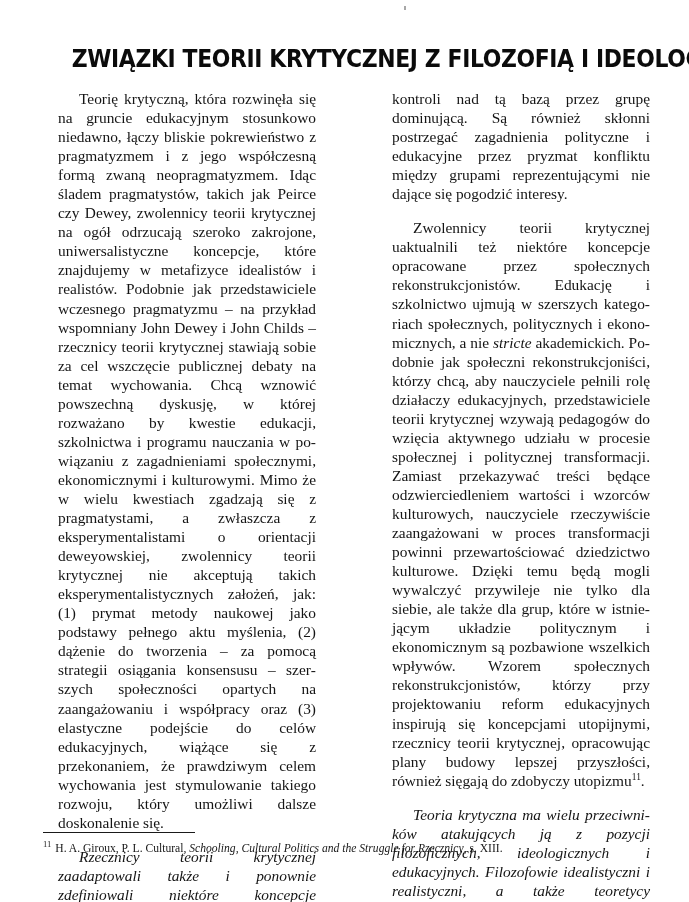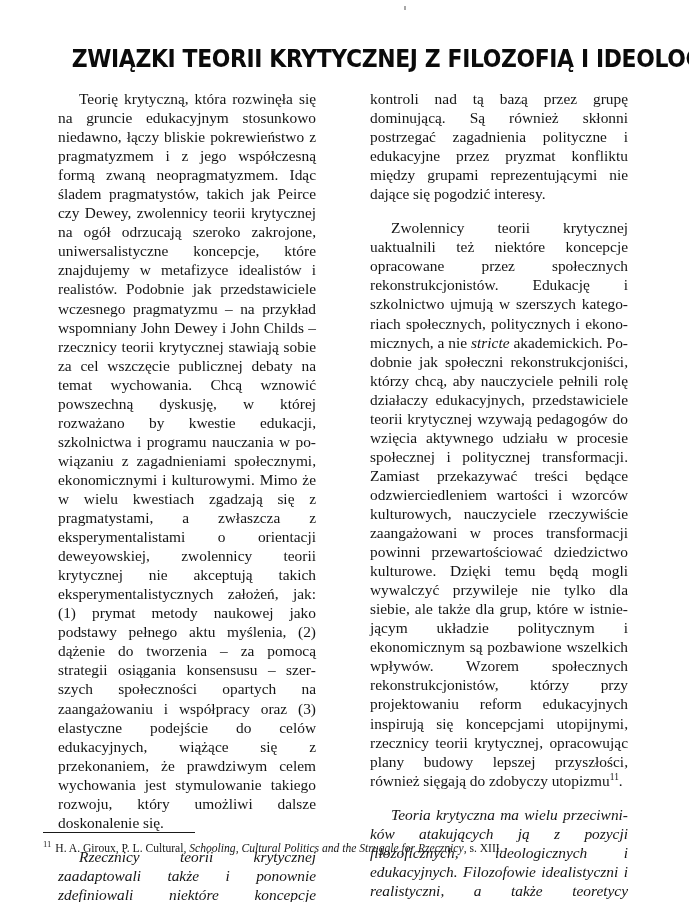--- a/index.html
+++ b/index.html
@@ -62,21 +62,21 @@
     height: 745px;
   }
 
   .col {
     position: absolute;
     top: 0;
     width: 288px;
     height: 745px;
   }
   .col-left  { left: 0px; }
-  .col-right { left: 312px; }
+  .col-right { left: 334px; }
 
   .col p {
     margin: 15px;
     text-align: justify;
     text-justify: inter-word;
     font-size: 15.4px;
     line-height: 19.05px;
     color: #141414;
     hyphens: manual;
     word-spacing: -0.1px;

